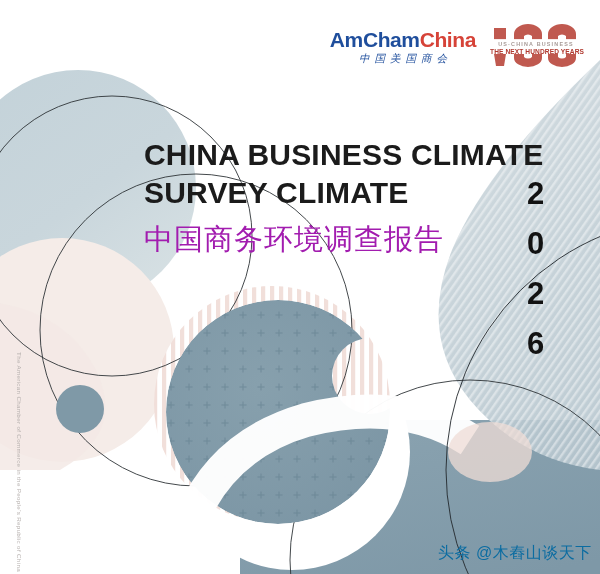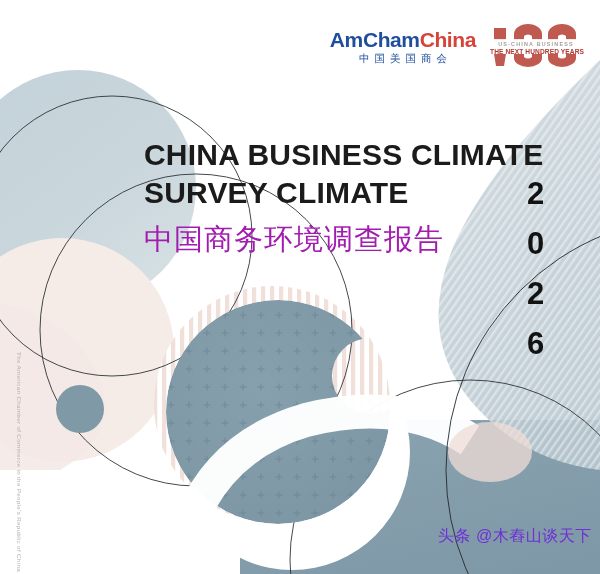--- a/index.html
+++ b/index.html
@@ -50,20 +50,21 @@
   }
   .amcham-wordmark .am { color: #1f4e9c; }
   .amcham-wordmark .cn { color: #d64338; }
   .amcham-cn {
     margin-top: 3px;
     font-size: 10.5px;
     color: #1f4e9c;
     letter-spacing: 5px;
     padding-left: 5px;
     white-space: nowrap;
+    font-style: italic;
   }
   .centennial {
     position: relative;
     width: 92px;
     height: 44px;
   }
   .cent-bar-text {
     position: absolute;
     left: 0;
     width: 92px;
@@ -138,23 +139,23 @@
     color: #b6b0ae;
     white-space: nowrap;
     transform: rotate(90deg);
     transform-origin: 7px 7px;
   }
 
   
   .watermark {
     position: absolute;
     left: 438px;
-    top: 526px;
+    top: 543px;
     font-size: 16px;
-    color: #6d28d9;
+    color: #0369a1;
     letter-spacing: 0.5px;
     white-space: nowrap;
     opacity: 0.93;
   }
 </style>
 </head>
 <body>
 
 <div id="cover">
 

